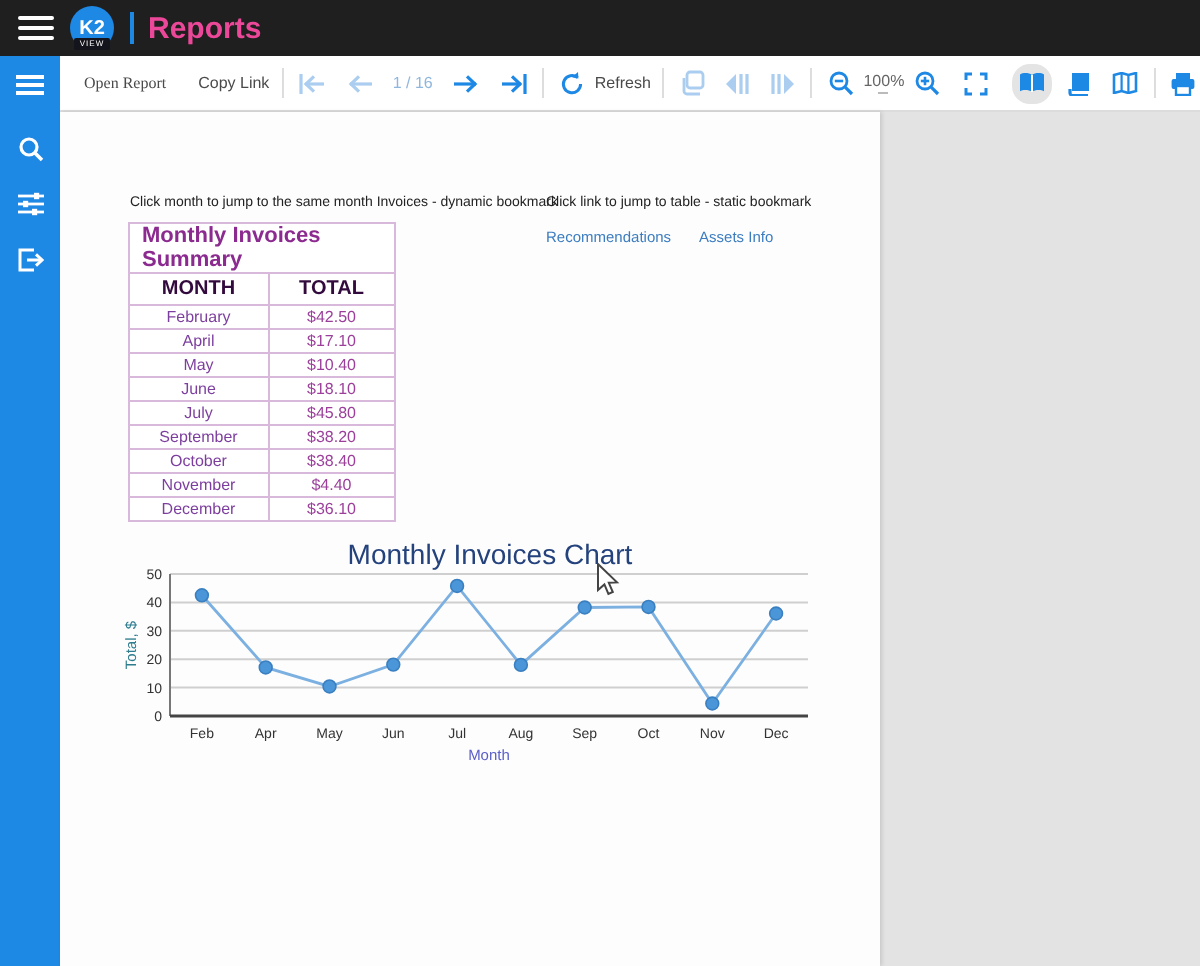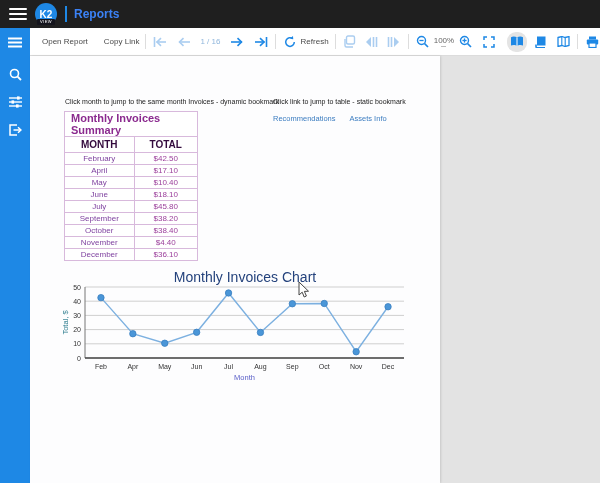--- a/index.html
+++ b/index.html
@@ -7,21 +7,21 @@
   .app { position:relative; width:600px; height:483px; }
 
   
   .header { position:absolute; top:0; left:0; width:600px; height:28px; background:#1f1f1f; display:flex; align-items:center; }
   .hamburger { width:18px; height:12px; margin-left:9px; display:flex; flex-direction:column; justify-content:space-between; cursor:pointer; }
   .hamburger span { display:block; height:2px; background:#fff; border-radius:1px; }
   .logo { position:relative; width:22px; height:22px; margin-left:8px; }
   .logo-circle { width:22px; height:22px; border-radius:50%; background:#1e88e5; color:#fff; font-weight:bold; font-size:10px; display:flex; align-items:center; justify-content:center; }
   .logo-sub { position:absolute; left:2px; bottom:0px; width:18px; height:6px; background:#14141c; color:#fff; font-size:4px; text-align:center; line-height:6px; letter-spacing:0.5px; border-radius:1px; }
   .header-sep { width:2px; height:16px; background:#1e88e5; margin:0 7px 0 8px; }
-  .header-title { color:#3b82f6; font-size:12px; font-weight:bold; }
+  .header-title { color:#ec4899; font-size:15px; font-weight:bold; }
 
   
   .sidebar { position:absolute; top:28px; left:0; width:30px; height:455px; background:#1e88e5; display:flex; flex-direction:column; align-items:center; }
   .side-btn { width:30px; height:28px; display:flex; align-items:center; justify-content:center; cursor:pointer; }
   .side-btn + .side-btn { margin-top:0px; }
   .side-btn svg { display:block; }
 
   
   .toolbar { position:absolute; top:28px; left:30px; width:570px; height:28px; background:#ffffff; border-bottom:1px solid #dcdcdc; display:flex; align-items:center; font-size:8px; color:#4a4a4a; }
   .tb-text { cursor:pointer; white-space:nowrap; }
@@ -110,21 +110,21 @@
     <div class="side-btn">
       <svg width="13" height="12" viewBox="0 0 13 12">
           <path d="M8 1 H1 V11 H8" fill="none" stroke="#fff" stroke-width="1.5"></path>
           <line x1="4.5" y1="6" x2="11" y2="6" stroke="#fff" stroke-width="1.5"></line>
           <path d="M9 3.2 L12 6 L9 8.8" fill="none" stroke="#fff" stroke-width="1.5"></path>
         </svg>
     </div>
   </div>
 
   <div class="toolbar">
-    <span class="tb-text" style="margin-left:12px;">Open Report</span>
+    <span class="tb-text" style="margin-left:12px;font-family:Liberation Serif, serif;">Open Report</span>
     <span class="tb-text" style="margin-left:16px;">Copy Link</span>
     <div class="tb-sep"></div>
 
     <span class="tb-icon">
       <svg width="14" height="10" viewBox="0 0 14 10">
           <g stroke="#aacdf0" stroke-width="1.6" fill="none">
             <line x1="1.5" y1="0" x2="1.5" y2="10"></line>
             <line x1="13" y1="5" x2="3.5" y2="5"></line>
             <path d="M8 1.2 L4 5 L8 8.8"></path>
           </g>

